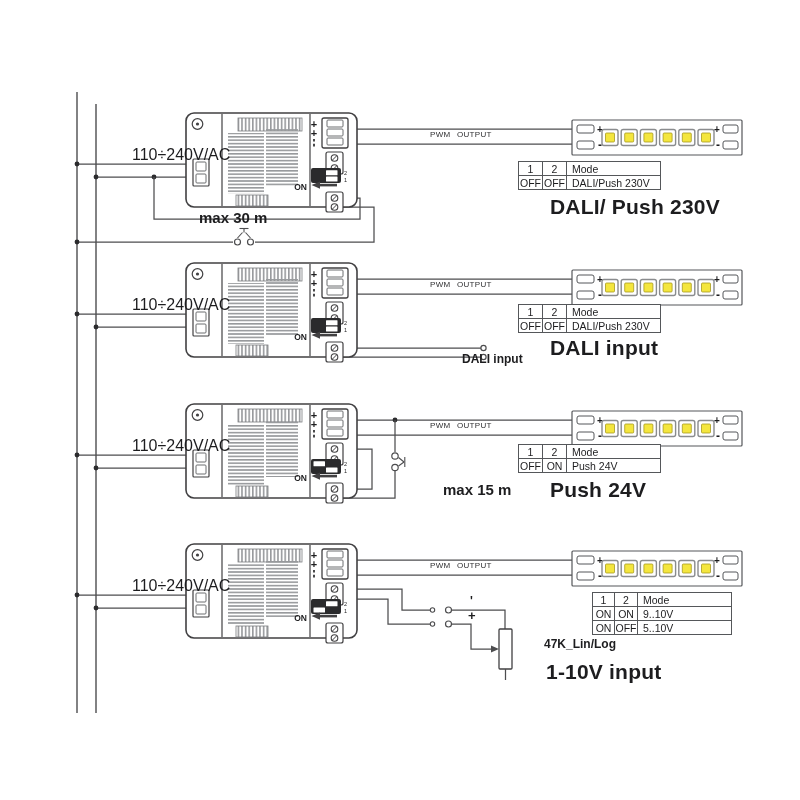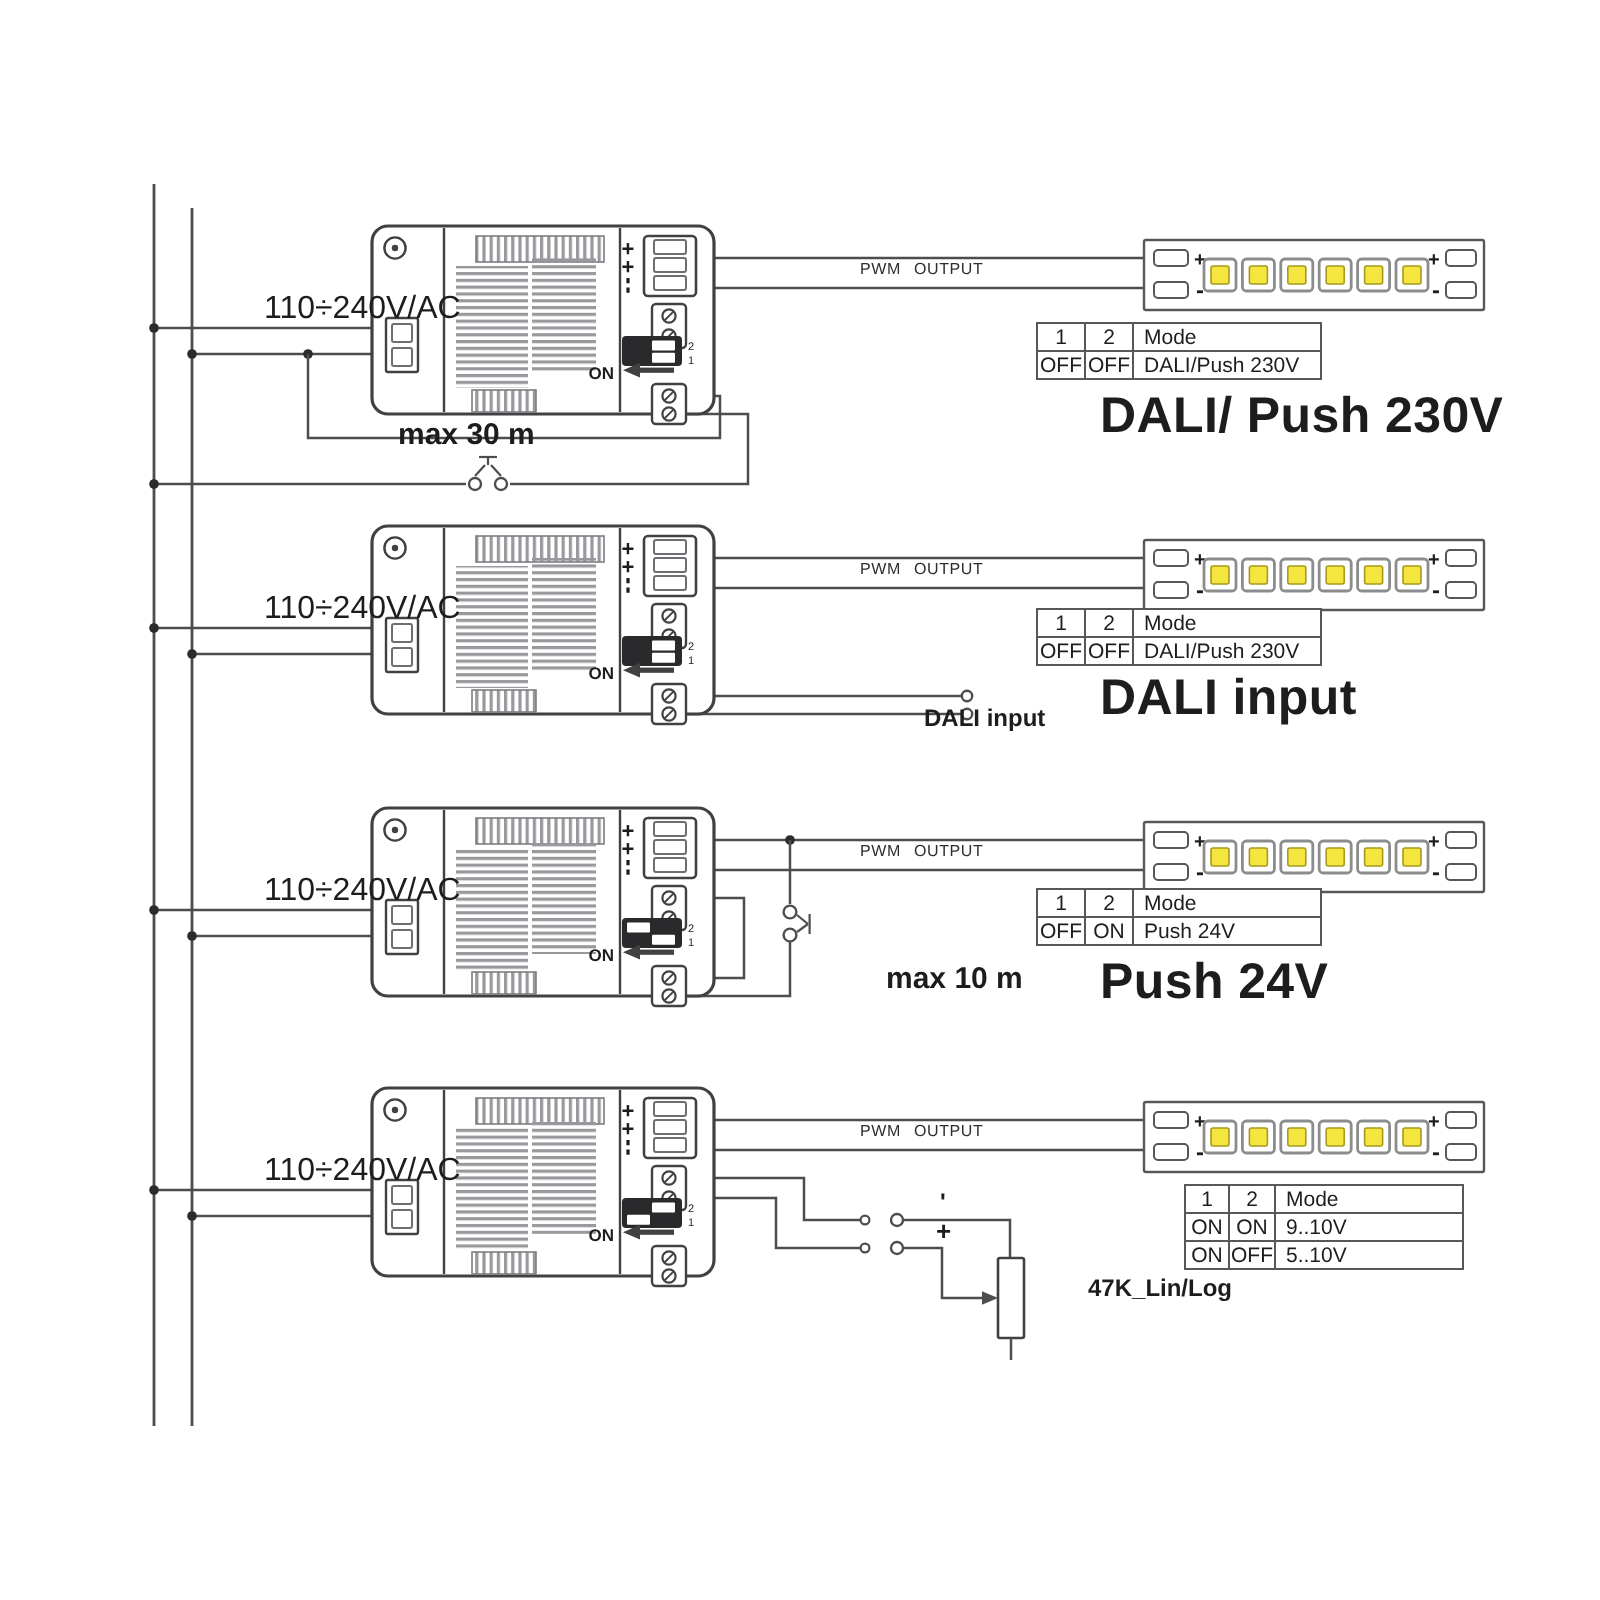--- a/index.html
+++ b/index.html
@@ -4,21 +4,21 @@
 <style>
   html,body{margin:0;padding:0;background:#fff;}
   #stage{position:relative;width:800px;height:800px;background:#fff;overflow:hidden;
          font-family:"Liberation Sans",sans-serif;color:#1d1d1f;}
   #linework{position:absolute;left:0;top:0;}
   .lbl{position:absolute;white-space:nowrap;color:#1d1d1f;line-height:1.1;margin-left:32px;}
   .input-lbl{font-size:16px;font-weight:400;}
   .pwm-lbl{font-size:8px;font-weight:500;letter-spacing:.3px;word-spacing:4px;color:#2e2e30;}
   .note-big{font-size:15px;font-weight:600;}
   .note-sm{font-size:12px;font-weight:600;}
-  .caption{font-size:25px;font-weight:600;letter-spacing:.2px;}
+  .caption{font-size:21px;font-weight:600;letter-spacing:.2px;}
   .polarity{font-size:13px;font-weight:700;}
   .tick{font-size:12px;font-weight:700;}
   .tbl{position:absolute;}
   table.mt{border-collapse:collapse;table-layout:fixed;}
   table.mt th,table.mt td{border:1px solid #55575a;font-size:10.5px;font-weight:400;
       color:#1d1d1f;padding:0;height:13px;text-align:center;background:#fff;}
   .mt-b th,.mt-b td{height:14px;}
   table.mt th:last-child,table.mt td.mode{text-align:left;padding-left:5px;}
 </style>
 </head>
@@ -366,21 +366,21 @@
             <td class="">OFF</td>
             <td class="mode">DALI/Push 230V</td>
           </tr>
         </tbody>
       </table>
     </div>
   <div class="lbl caption" style="left:518px;top:336px">DALI input</div>
 
   <div class="lbl input-lbl" style="left:100px;top:437px">110÷240V/AC</div>
   <div class="lbl pwm-lbl" style="left:398px;top:422px">PWM OUTPUT</div>
-  <div class="lbl note-big" style="left:411px;top:482px">max 10 m</div>
+  <div class="lbl note-big" style="left:411px;top:482px">max 15 m</div>
   <div class="tbl" id="table-2" style="left:518px;top:444px">
       <table class="mt ">
         <tbody>
           <tr>
             <th style="width:23px">1</th>
             <th style="width:23px">2</th>
             <th style="width:88px">Mode</th>
           </tr>
           <tr>
             <td class="">OFF</td>
@@ -411,13 +411,14 @@
             <td class="mode">9..10V</td>
           </tr>
           <tr>
             <td class="">ON</td>
             <td class="">OFF</td>
             <td class="mode">5..10V</td>
           </tr>
         </tbody>
       </table>
     </div>
+  <div class="lbl caption" style="left:514px;top:660px">1-10V input</div>
 </div>
 
 </body></html>

